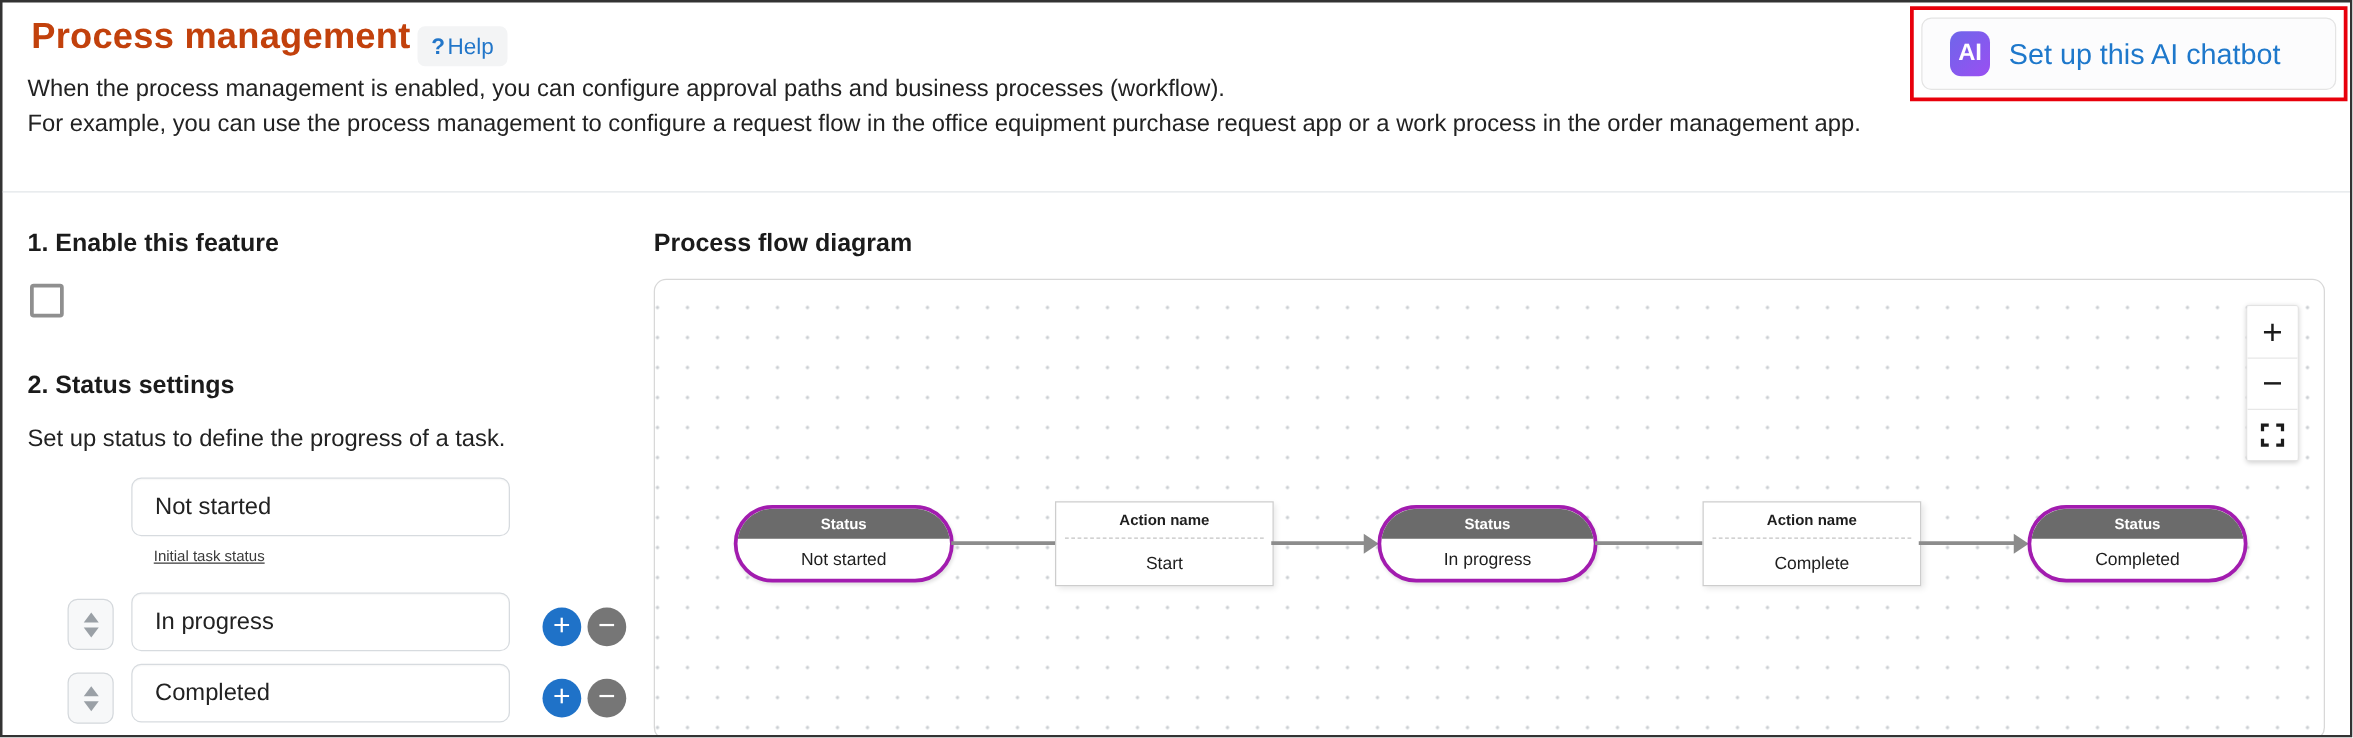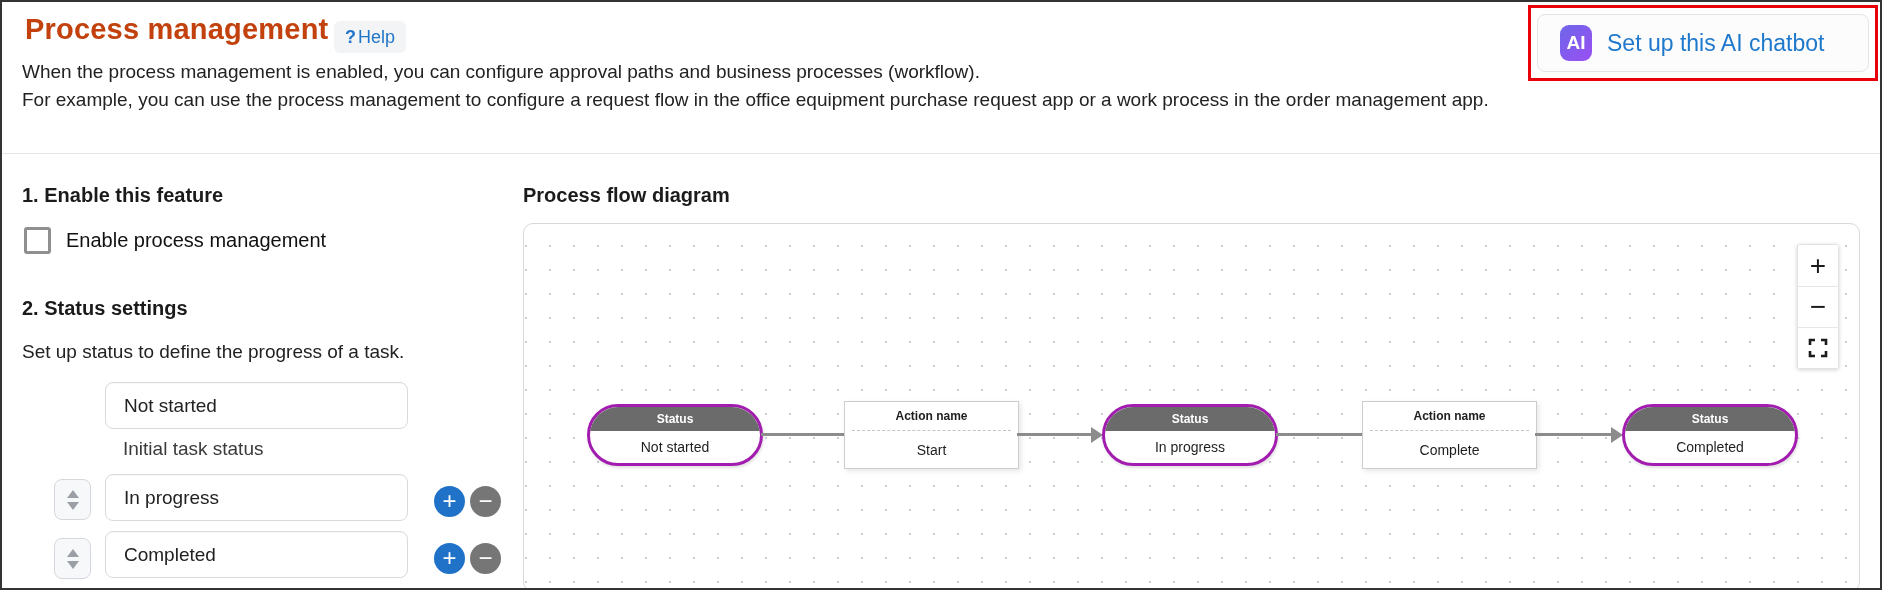--- a/index.html
+++ b/index.html
@@ -55,21 +55,21 @@
 
   .status-input {
     left: 103px; width: 303px; height: 47px;
     border: 1px solid #d7dbdf; border-radius: 8px; background: #fff;
     font-family: "Liberation Sans", sans-serif; font-size: 19px; color: #222;
     padding: 0 18px; outline: none; box-shadow: inset 0 1px 1px rgba(0,0,0,0.03);
   }
   .f1 { top: 380px; }
   .f2 { top: 472px; }
   .f3 { top: 529px; }
-  .input-note { left: 121px; top: 436px; font-size: 19px; color: #3a3a3a; }
+  .input-note { left: 121px; top: 436px; font-size: 12px; color: #3a3a3a; text-decoration: underline; }
 
   .spinner {
     left: 52px; width: 37px; height: 41px;
     background: #f7f8f9; border: 1px solid #d4d8dc; border-radius: 8px;
     display: flex; flex-direction: column; align-items: center; justify-content: center;
     gap: 4px; cursor: pointer;
   }
   .sp2 { top: 477px; } .sp3 { top: 536px; }
   .tri-up { width: 0; height: 0; border-left: 6px solid transparent; border-right: 6px solid transparent; border-bottom: 8px solid #9aa0a6; }
   .tri-down { width: 0; height: 0; border-left: 6px solid transparent; border-right: 6px solid transparent; border-top: 8px solid #9aa0a6; }
@@ -163,21 +163,20 @@
   <div class="abs red-box">
     <div class="ai-btn">
       <span class="ai-icon">AI</span>
       <span class="ai-label">Set up this AI chatbot</span>
     </div>
   </div>
 
   <div class="abs section-h h-enable">1. Enable this feature</div>
   <div class="abs checkbox-row">
     <span class="checkbox"></span>
-    <span class="checkbox-label">Enable process management</span>
   </div>
 
   <div class="abs section-h h-status">2. Status settings</div>
   <div class="abs status-subtext">Set up status to define the progress of a task.</div>
 
   <input class="abs status-input f1" type="text" value="Not started" style="">
   <div class="abs input-note">Initial task status</div>
 
   <div class="abs spinner sp2">
     <span class="tri-up"></span>

